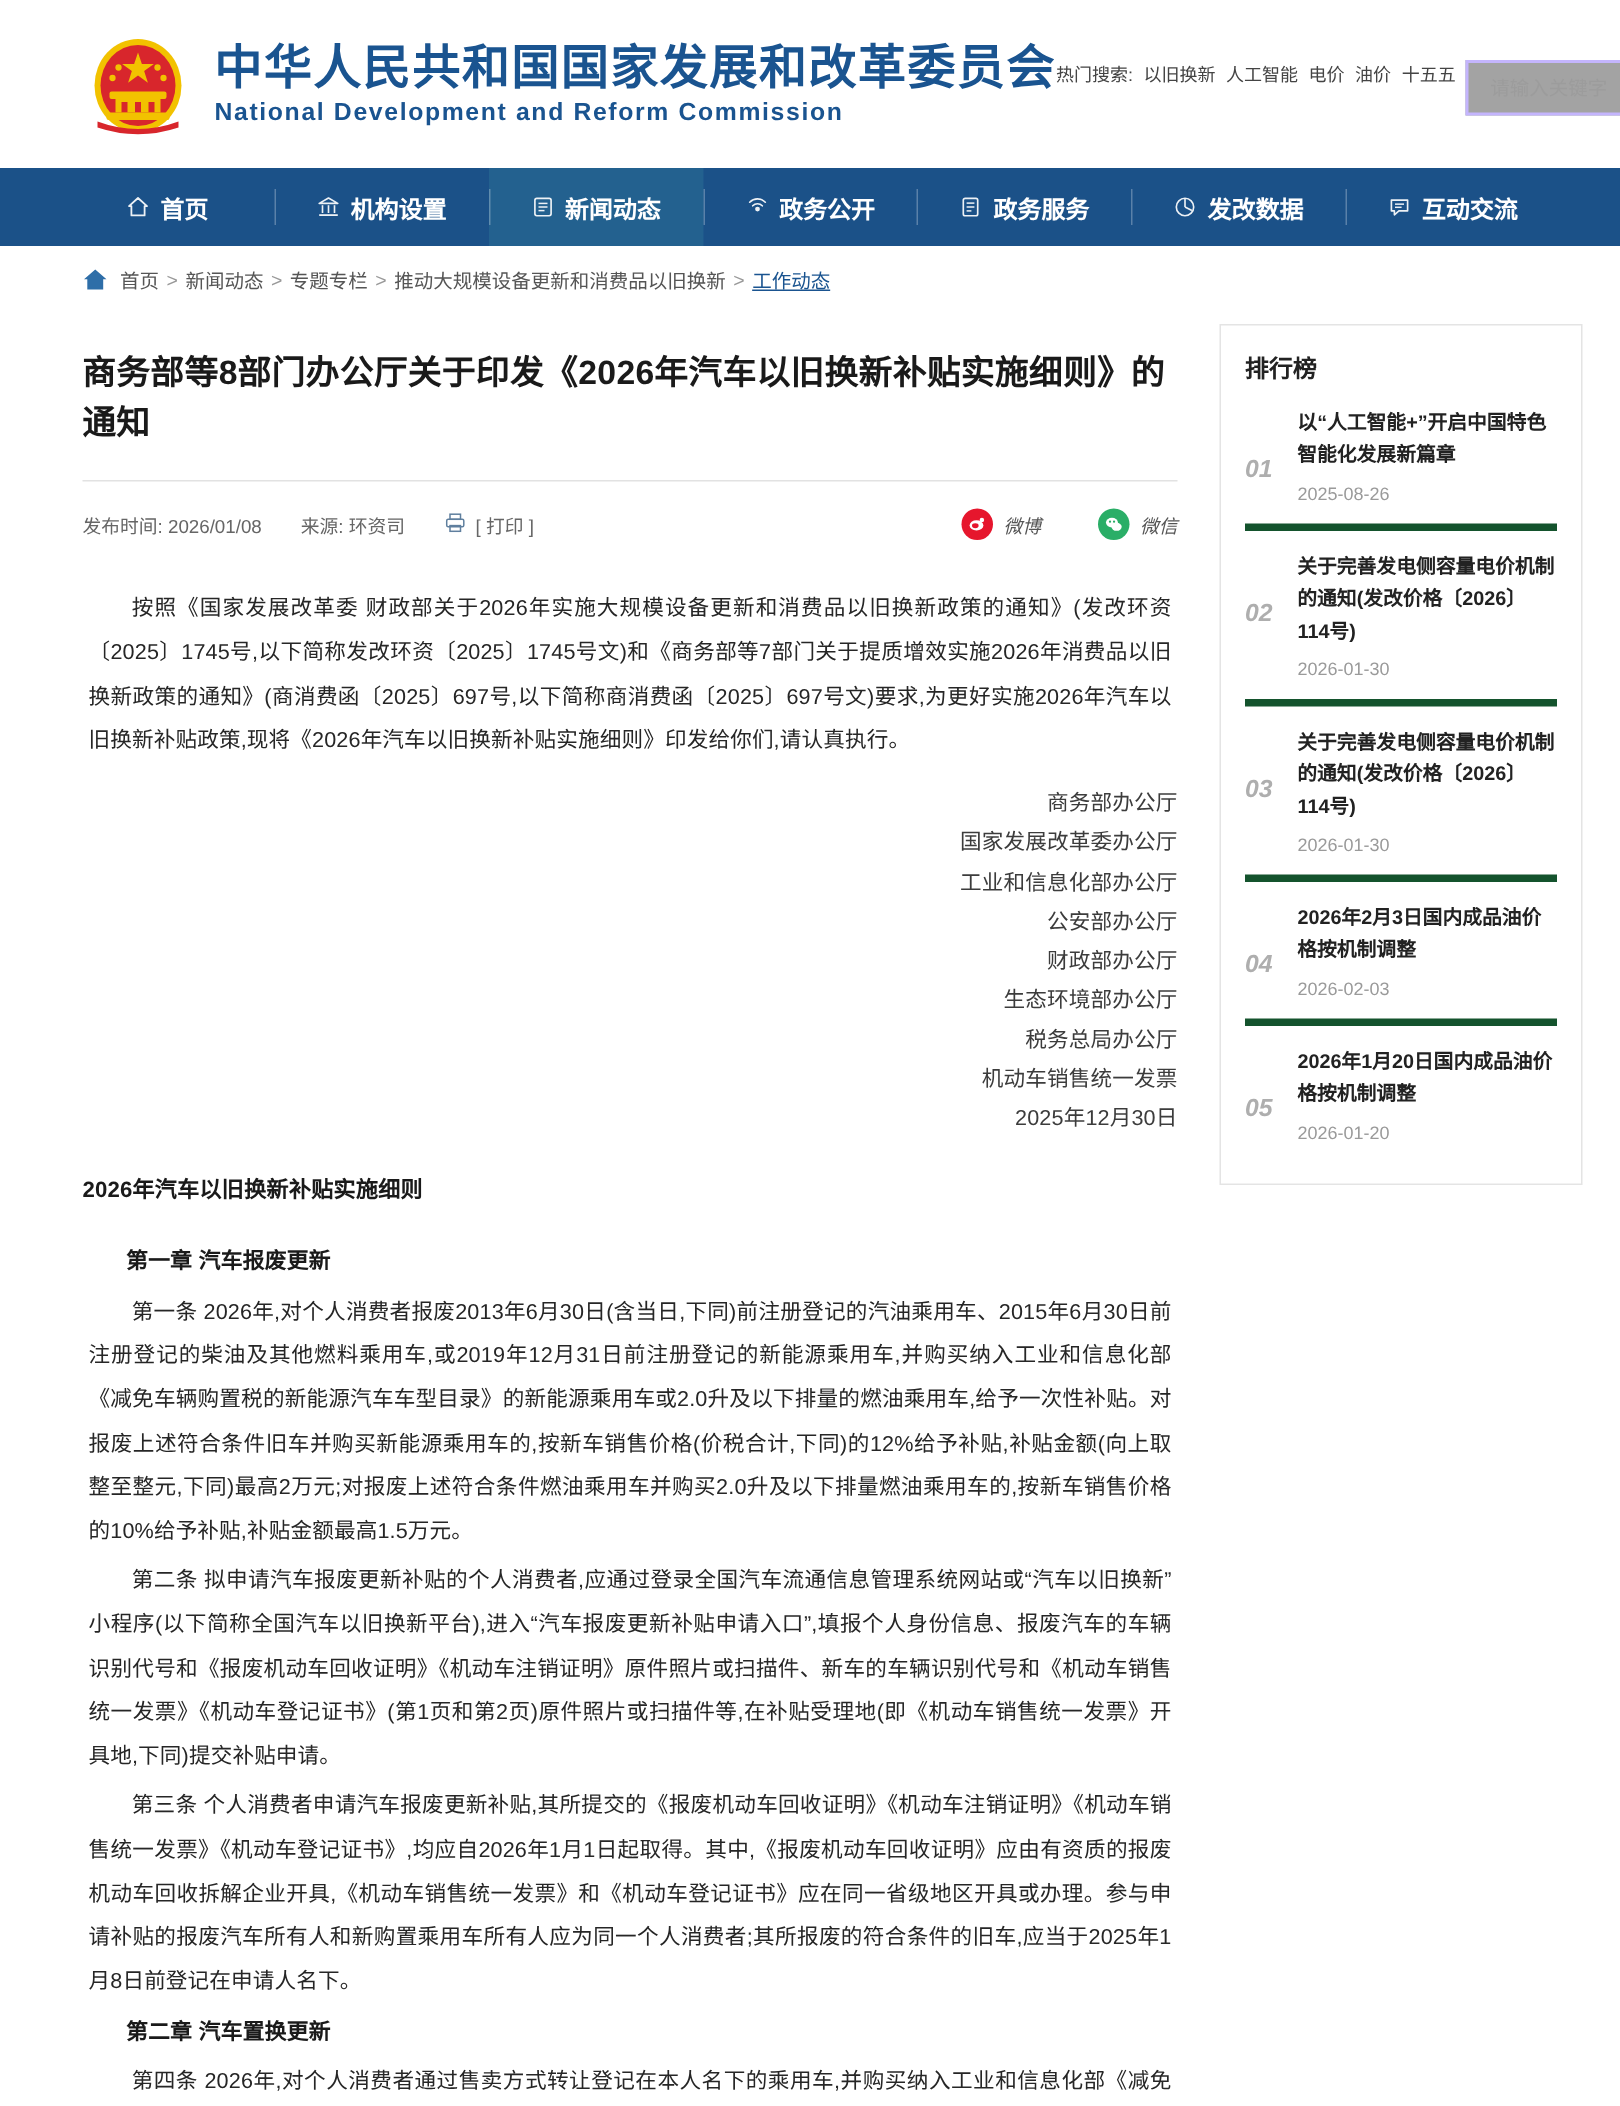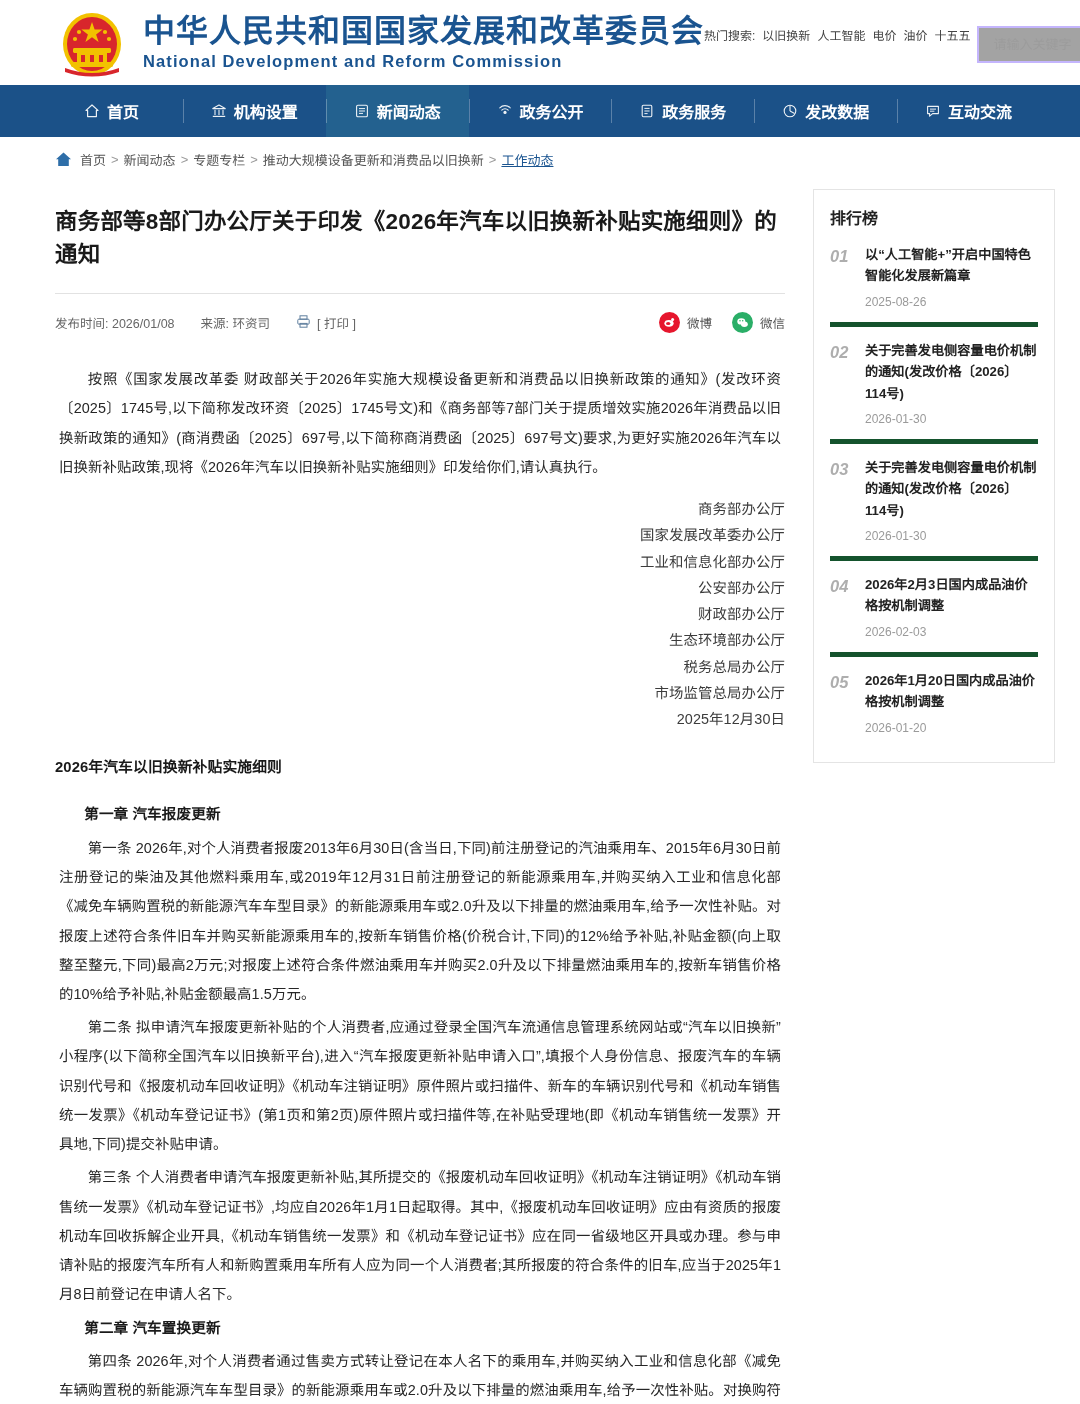--- a/index.html
+++ b/index.html
@@ -7,21 +7,21 @@
   html, body {
     width: 1080px;
     font-family: "Liberation Sans", "DejaVu Sans", sans-serif;
     background: #ffffff;
     color: #333;
   }
   body { width: 1080px; min-height: 1404px; position: relative; }
 
   
   .header {
-    height: 85px;
+    height: 112px;
     background: #ffffff;
     display: flex;
     align-items: center;
     padding: 0 40px 0 55px;
     position: relative;
   }
   .brand { display: flex; align-items: center; gap: 14px; flex: 0 0 auto; }
   .emblem {
     width: 74px; height: 74px;
     position: relative;
@@ -165,21 +165,21 @@
   .art-meta {
     border-top: 1px solid #e2e2e2;
     display: flex;
     align-items: center;
     padding: 18px 0 16px 0;
     font-size: 12.5px;
     color: #666;
     gap: 26px;
   }
   .art-meta .print-wrap { display: flex; align-items: center; gap: 6px; cursor: pointer; }
-  .share-group { margin-left: auto; display: flex; align-items: center; gap: 20px; }
+  .share-group { margin-left: auto; display: flex; align-items: center; gap: 38px; font-style: italic; }
   .share-item { display: flex; align-items: center; gap: 7px; font-size: 12.5px; color: #555; cursor: pointer; }
   .sicon { width: 21px; height: 21px; border-radius: 50%; display:flex; align-items:center; justify-content:center; }
   .sicon.weibo { background: #e6162d; }
   .sicon.wechat { background: #2aae67; }
 
   .body-text {
     font-size: 14.4px;
     line-height: 2.03;
     color: #262626;
     text-align: justify;
@@ -231,20 +231,21 @@
     cursor: pointer;
   }
   .rank-item:first-child { border-top: none; padding-top: 2px; }
   .rank-num {
     font-size: 16.5px;
     font-style: italic;
     color: #aeaeae;
     font-weight: bold;
     flex: 0 0 24px;
     line-height: 1.5;
+    margin-top: 30px;
   }
   .rank-body { flex: 1; min-width: 0; }
   .rank-title {
     font-size: 13.2px;
     font-weight: bold;
     color: #222;
     line-height: 1.62;
   }
   .rank-date {
     font-size: 12px;
@@ -454,21 +455,21 @@
       <p>按照《国家发展改革委 财政部关于2026年实施大规模设备更新和消费品以旧换新政策的通知》(发改环资〔2025〕1745号,以下简称发改环资〔2025〕1745号文)和《商务部等7部门关于提质增效实施2026年消费品以旧换新政策的通知》(商消费函〔2025〕697号,以下简称商消费函〔2025〕697号文)要求,为更好实施2026年汽车以旧换新补贴政策,现将《2026年汽车以旧换新补贴实施细则》印发给你们,请认真执行。</p>
 
       <div class="sign-block">
         <div>商务部办公厅</div>
         <div>国家发展改革委办公厅</div>
         <div>工业和信息化部办公厅</div>
         <div>公安部办公厅</div>
         <div>财政部办公厅</div>
         <div>生态环境部办公厅</div>
         <div>税务总局办公厅</div>
-        <div>市场监管总局办公厅</div>
+        <div>机动车销售统一发票</div>
         <div>2025年12月30日</div>
       </div>
 
       <div class="doc-subtitle">2026年汽车以旧换新补贴实施细则</div>
 
       <div class="chapter">第一章 汽车报废更新</div>
       <p>第一条 2026年,对个人消费者报废2013年6月30日(含当日,下同)前注册登记的汽油乘用车、2015年6月30日前注册登记的柴油及其他燃料乘用车,或2019年12月31日前注册登记的新能源乘用车,并购买纳入工业和信息化部《减免车辆购置税的新能源汽车车型目录》的新能源乘用车或2.0升及以下排量的燃油乘用车,给予一次性补贴。对报废上述符合条件旧车并购买新能源乘用车的,按新车销售价格(价税合计,下同)的12%给予补贴,补贴金额(向上取整至整元,下同)最高2万元;对报废上述符合条件燃油乘用车并购买2.0升及以下排量燃油乘用车的,按新车销售价格的10%给予补贴,补贴金额最高1.5万元。</p>
       <p>第二条 拟申请汽车报废更新补贴的个人消费者,应通过登录全国汽车流通信息管理系统网站或“汽车以旧换新”小程序(以下简称全国汽车以旧换新平台),进入“汽车报废更新补贴申请入口”,填报个人身份信息、报废汽车的车辆识别代号和《报废机动车回收证明》《机动车注销证明》原件照片或扫描件、新车的车辆识别代号和《机动车销售统一发票》《机动车登记证书》(第1页和第2页)原件照片或扫描件等,在补贴受理地(即《机动车销售统一发票》开具地,下同)提交补贴申请。</p>
       <p>第三条 个人消费者申请汽车报废更新补贴,其所提交的《报废机动车回收证明》《机动车注销证明》《机动车销售统一发票》《机动车登记证书》,均应自2026年1月1日起取得。其中,《报废机动车回收证明》应由有资质的报废机动车回收拆解企业开具,《机动车销售统一发票》和《机动车登记证书》应在同一省级地区开具或办理。参与申请补贴的报废汽车所有人和新购置乘用车所有人应为同一个人消费者;其所报废的符合条件的旧车,应当于2025年1月8日前登记在申请人名下。</p>
       <div class="chapter">第二章 汽车置换更新</div>

